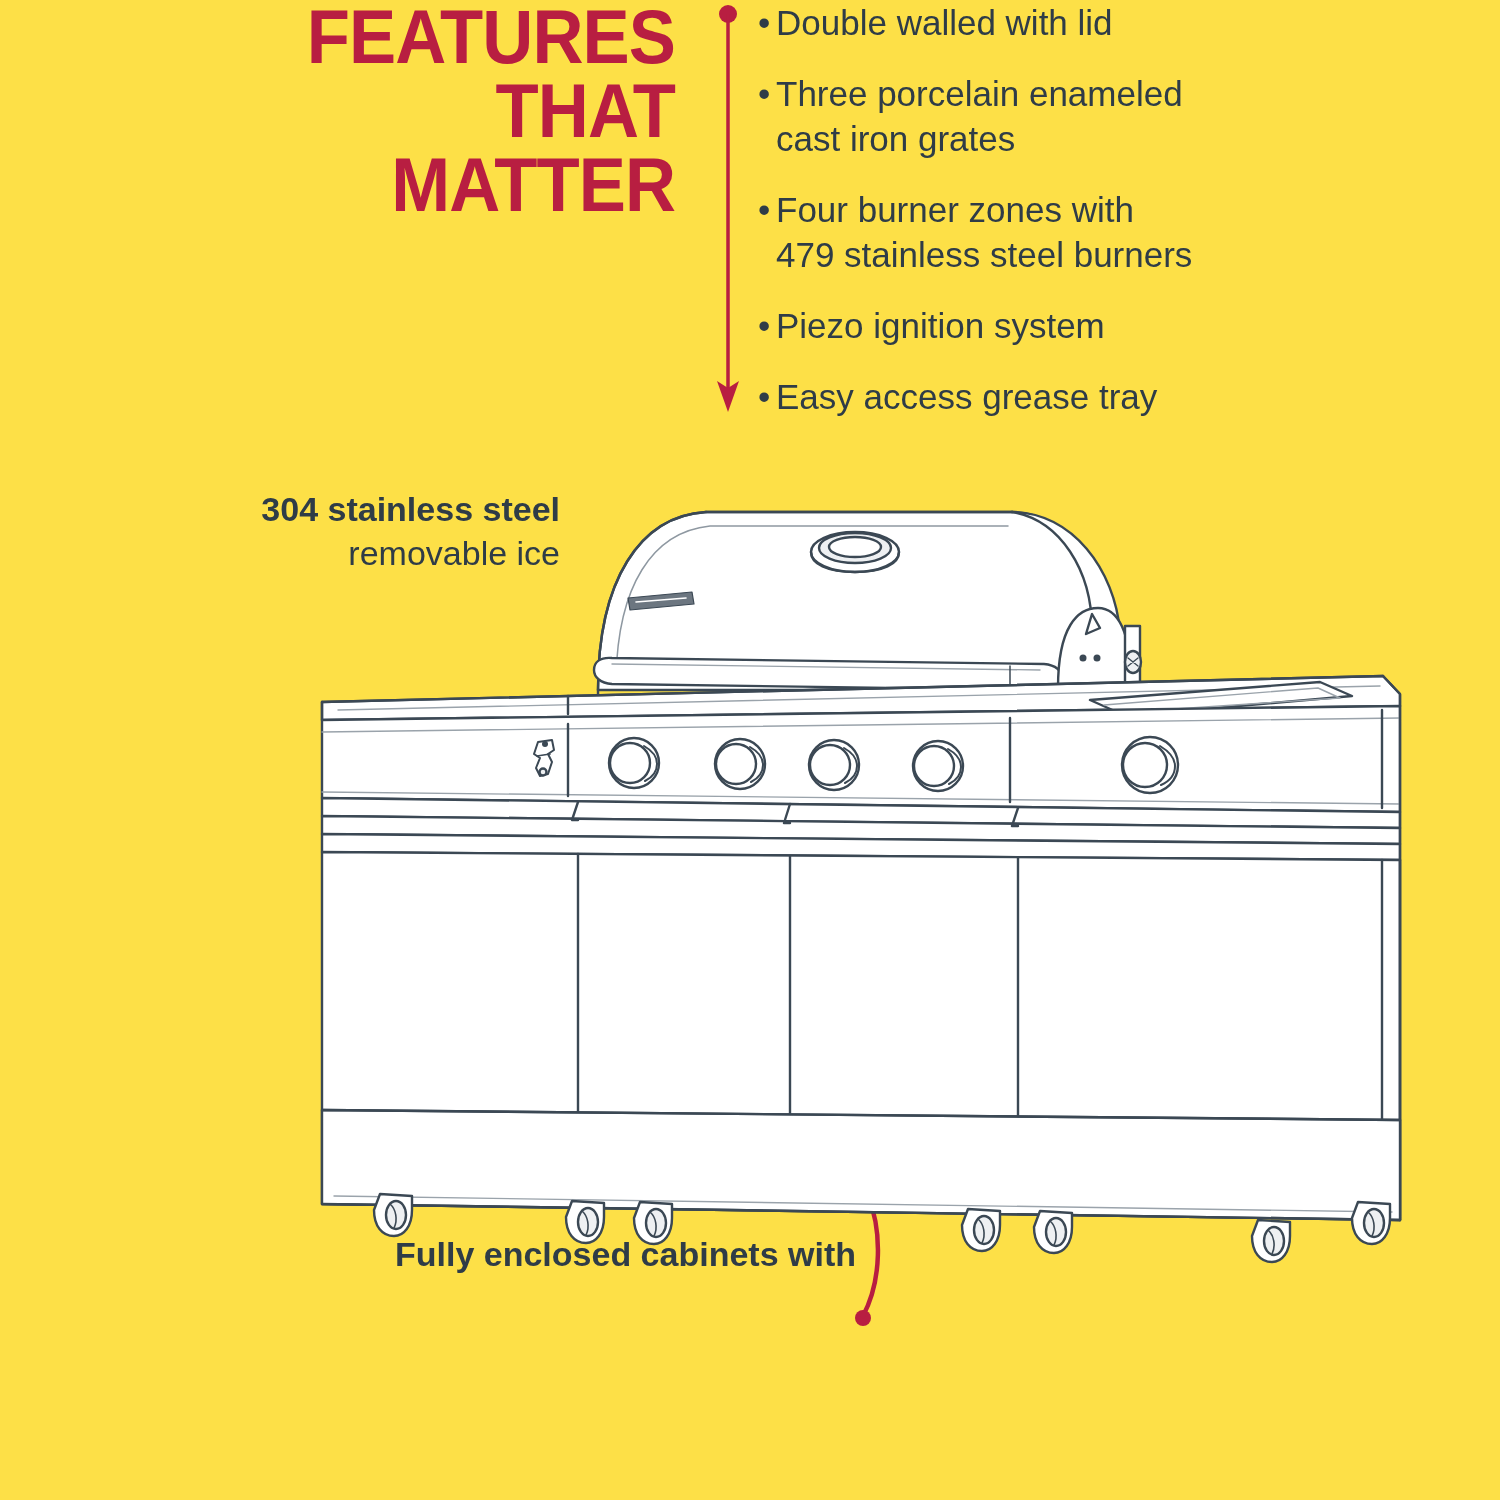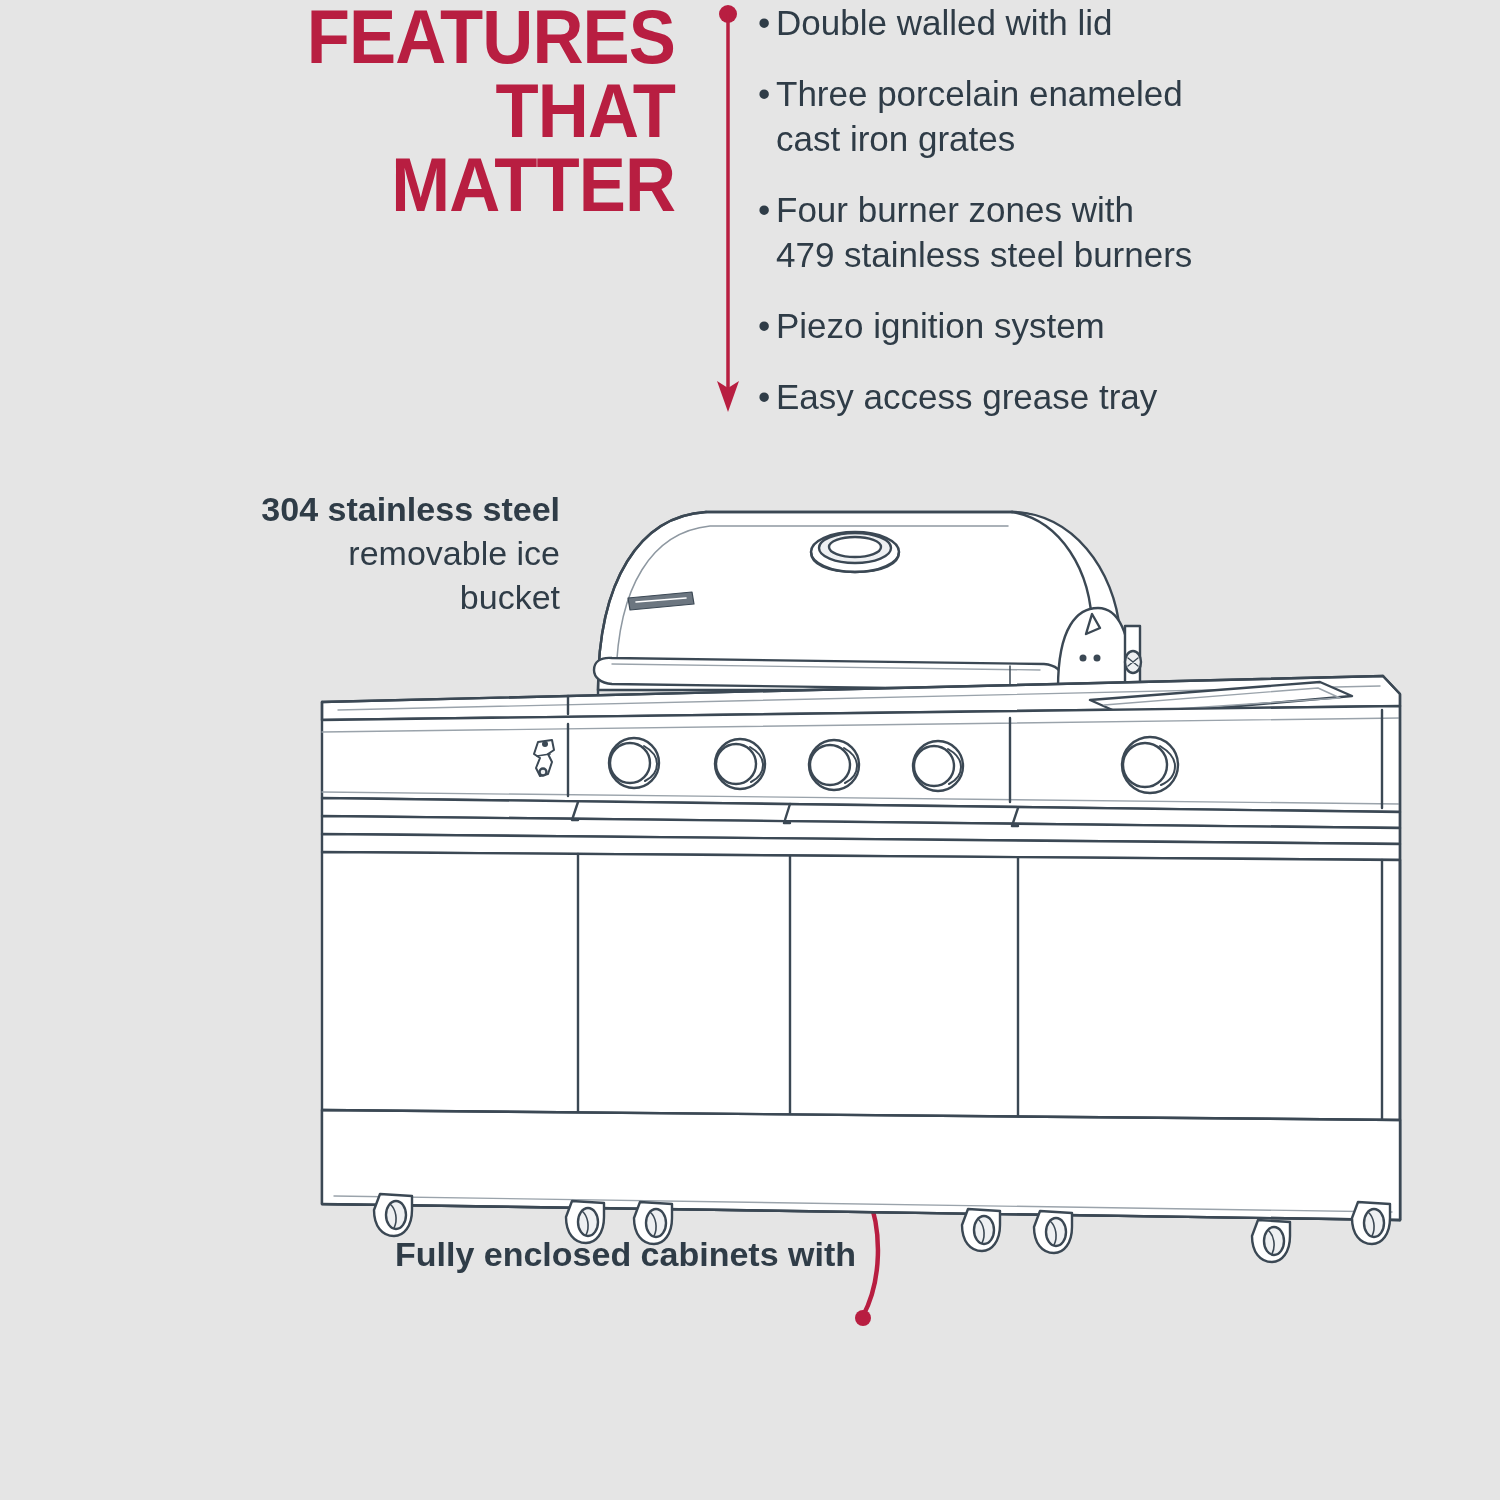--- a/index.html
+++ b/index.html
@@ -4,21 +4,21 @@
 <style>
   html, body {
     margin: 0;
     padding: 0;
     background: #ffffff;
   }
   #page {
     position: relative;
     width: 1500px;
     height: 1500px;
-    background: #e5e5e5;
+    background: #fde047;
     font-family: "Liberation Sans", sans-serif;
     overflow: hidden;
   }
 
   
   #headline {
     position: absolute;
     left: 170px;
     top: 0px;
     width: 505px;
@@ -156,21 +156,20 @@
     </div>
     <div class="feature-item">
       <span class="feature-bullet">•</span>
       <span class="feature-text">Easy access grease tray</span>
     </div>
   </div>
 
   <div class="callout" id="callout-ice">
     <span class="reg">304 stainless steel</span>
     <span class="bold">removable ice</span>
-    <span class="bold">bucket</span>
   </div>
 
 
   <div class="callout" id="callout-cabinet">
     <span class="reg">Fully enclosed cabinets with</span>
   </div>
 
   <svg id="arrow-cabinet-svg" viewBox="0 0 120 190">
     <circle cx="43" cy="158" r="8" fill="#b81e41"></circle>
     <path d="M43,156 C 62,120 62,70 48,36" fill="none" stroke="#b81e41" stroke-width="4.5" stroke-linecap="round"></path>

